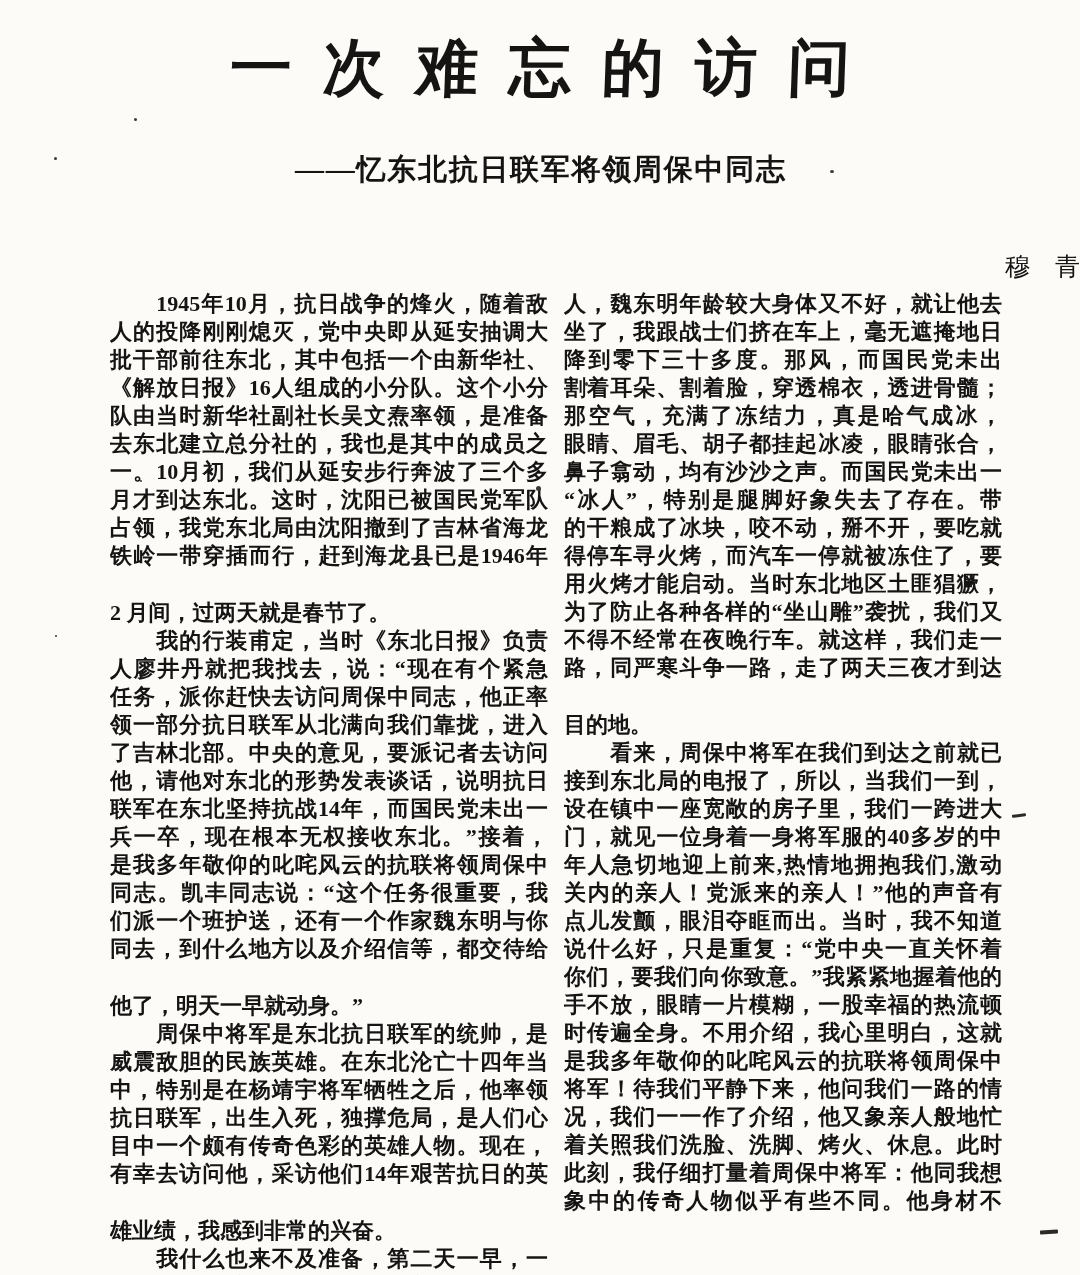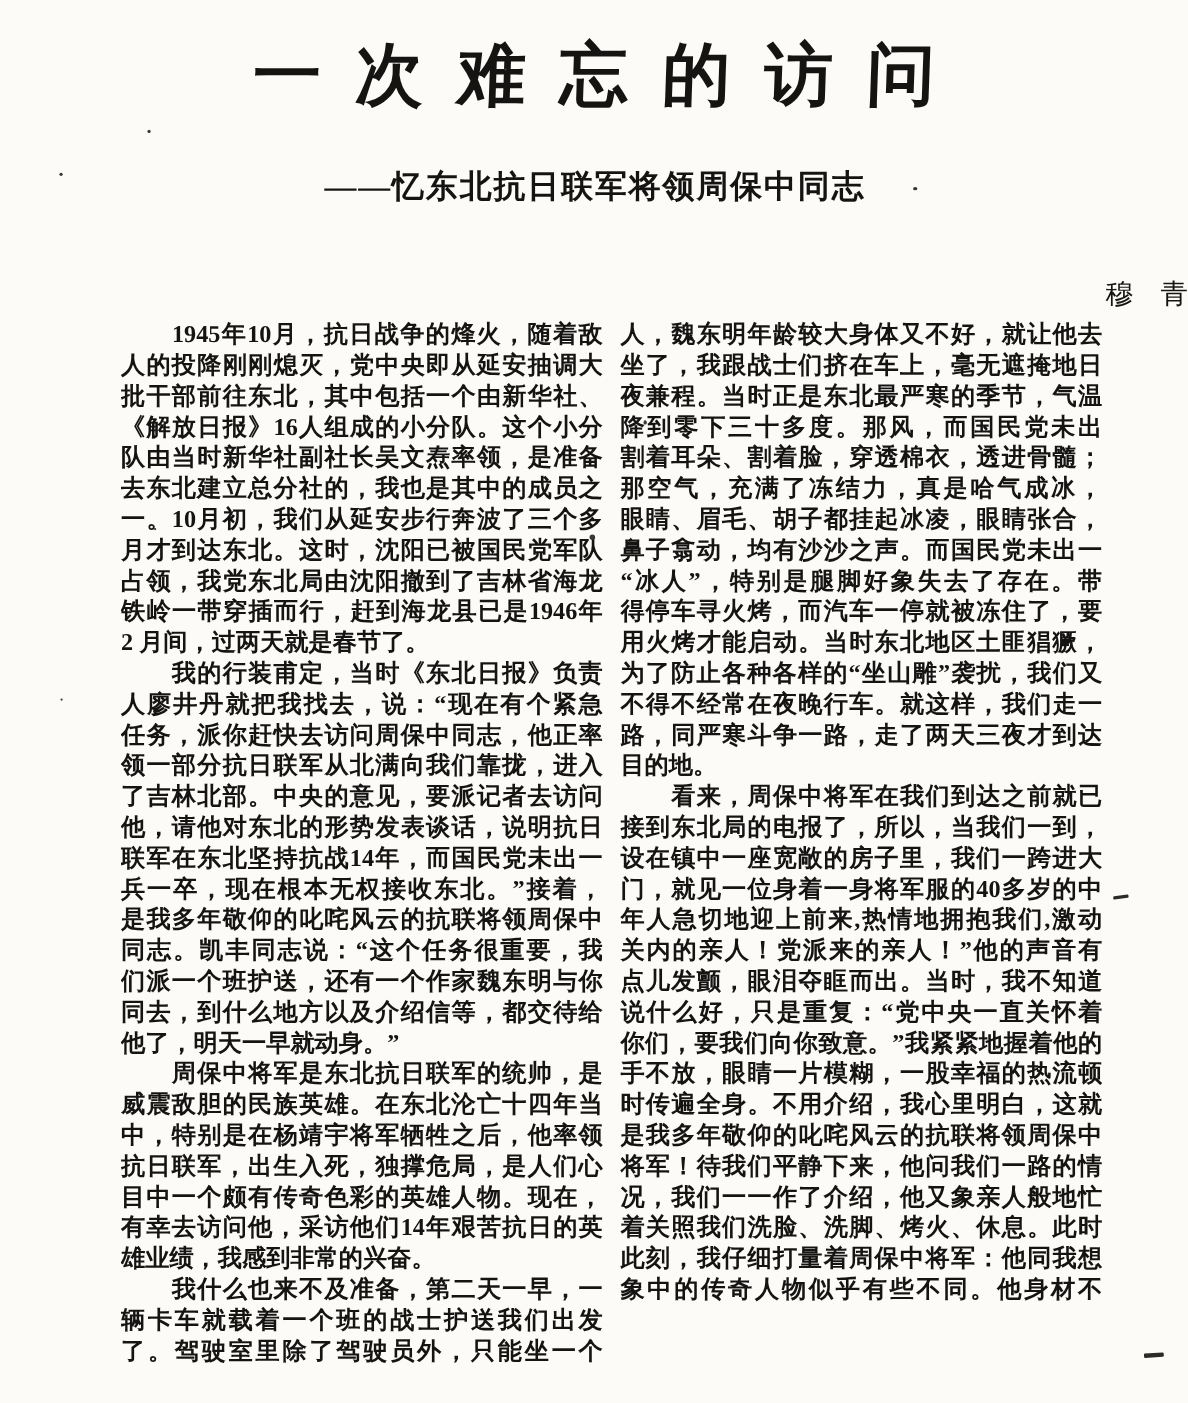--- a/index.html
+++ b/index.html
@@ -34,21 +34,21 @@
     display: flex; gap: 16px;
   }
   .column { width: 438px; }
   .line {
     font-size: 22px; line-height: 28px; height: 28px;
     font-weight: 600;
     text-align: justify; text-align-last: justify;
     text-justify: inter-character;
     white-space: pre-wrap; overflow: hidden;
   }
-  .line.para-end { text-align-last: left; }
+  .line.para-end { text-align-last: left; margin-top: 29px; }
 
   .speckle {
     position: absolute; background: #3a3835; border-radius: 50%;
   }
   .dash-mark { position: absolute; background: #2b2a28; border-radius: 1px; }
 </style>
 </head>
 <body style="--paper: #fcfbf8; --ink: #151413;">
 
 <div class="page">
@@ -90,27 +90,27 @@
         <div class="line">目中一个颇有传奇色彩的英雄人物。现在，</div>
         <div class="line">有幸去访问他，采访他们14年艰苦抗日的英</div>
         <div class="line para-end">雄业绩，我感到非常的兴奋。</div>
         <div class="line">　　我什么也来不及准备，第二天一早，一</div>
         <div class="line">辆卡车就载着一个班的战士护送我们出发</div>
         <div class="line">了。驾驶室里除了驾驶员外，只能坐一个</div>
       </div>
     <div class="column">
         <div class="line">人，魏东明年龄较大身体又不好，就让他去</div>
         <div class="line">坐了，我跟战士们挤在车上，毫无遮掩地日</div>
-        <div class="line">夜兼程。当时正是东北最严寒的季节，气温</div>
         <div class="line">降到零下三十多度。那风，而国民党未出一，</div>
         <div class="line">割着耳朵、割着脸，穿透棉衣，透进骨髓；</div>
         <div class="line">那空气，充满了冻结力，真是哈气成冰，</div>
         <div class="line">眼睛、眉毛、胡子都挂起冰凌，眼睛张合，</div>
         <div class="line">鼻子翕动，均有沙沙之声。而国民党未出一</div>
         <div class="line">“冰人”，特别是腿脚好象失去了存在。带</div>
+        <div class="line">的干粮成了冰块，咬不动，掰不开，要吃就</div>
         <div class="line">得停车寻火烤，而汽车一停就被冻住了，要</div>
         <div class="line">用火烤才能启动。当时东北地区土匪猖獗，</div>
         <div class="line">为了防止各种各样的“坐山雕”袭扰，我们又</div>
         <div class="line">不得不经常在夜晚行车。就这样，我们走一</div>
         <div class="line">路，同严寒斗争一路，走了两天三夜才到达</div>
         <div class="line para-end">目的地。</div>
         <div class="line">　　看来，周保中将军在我们到达之前就已</div>
         <div class="line">接到东北局的电报了，所以，当我们一到，</div>
         <div class="line">设在镇中一座宽敞的房子里，我们一跨进大</div>
         <div class="line">门，就见一位身着一身将军服的40多岁的中</div>

